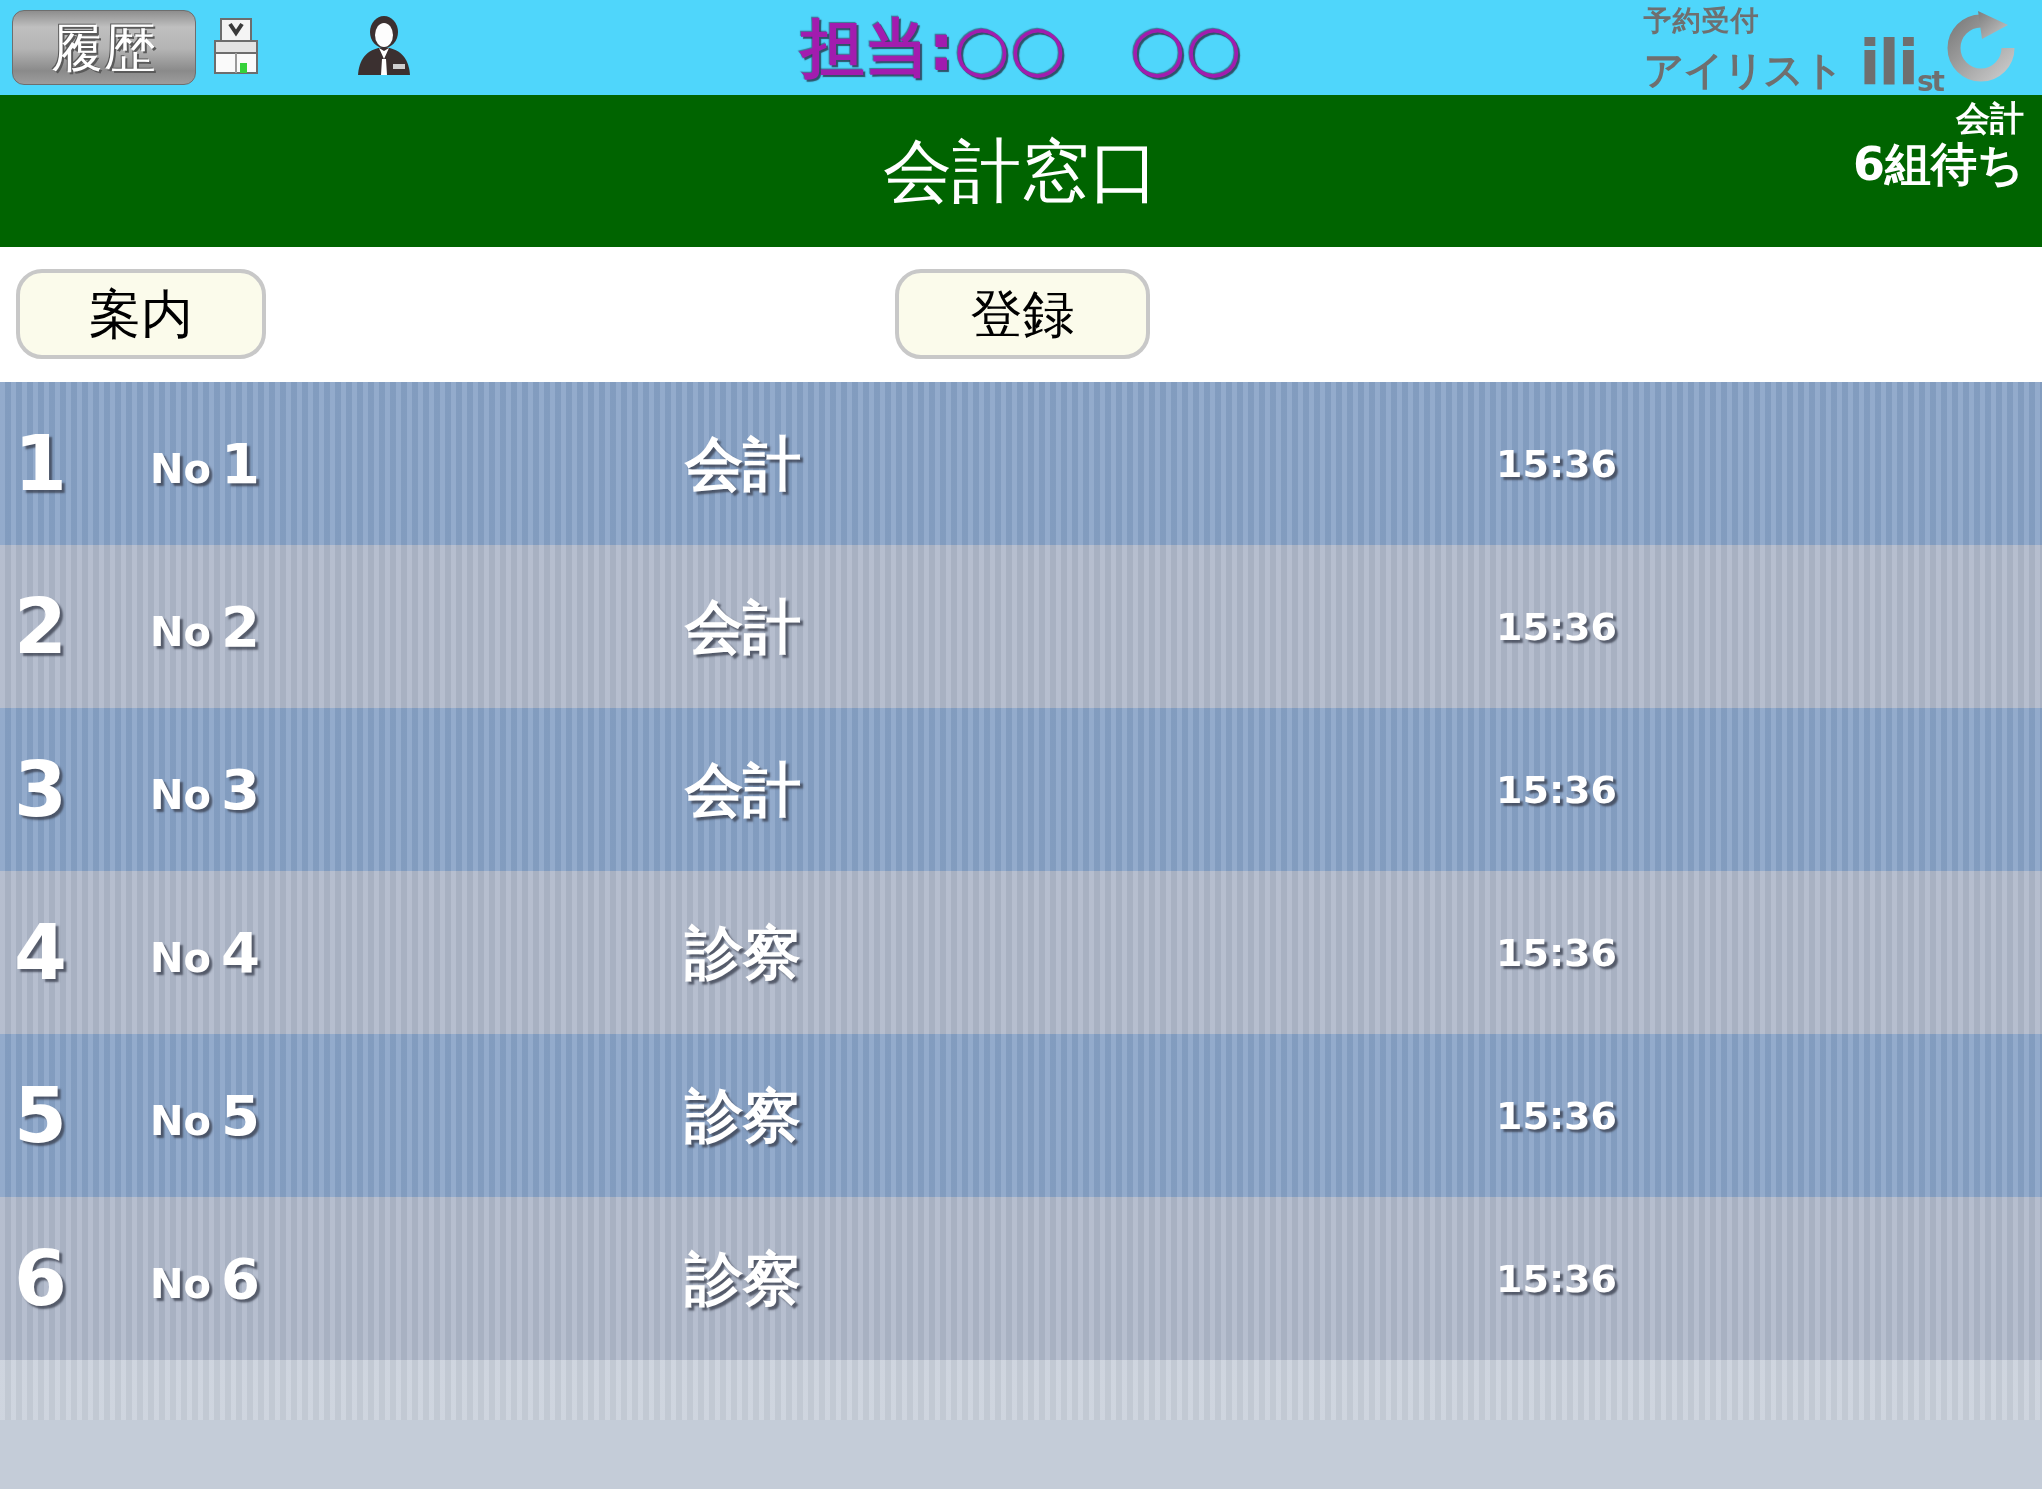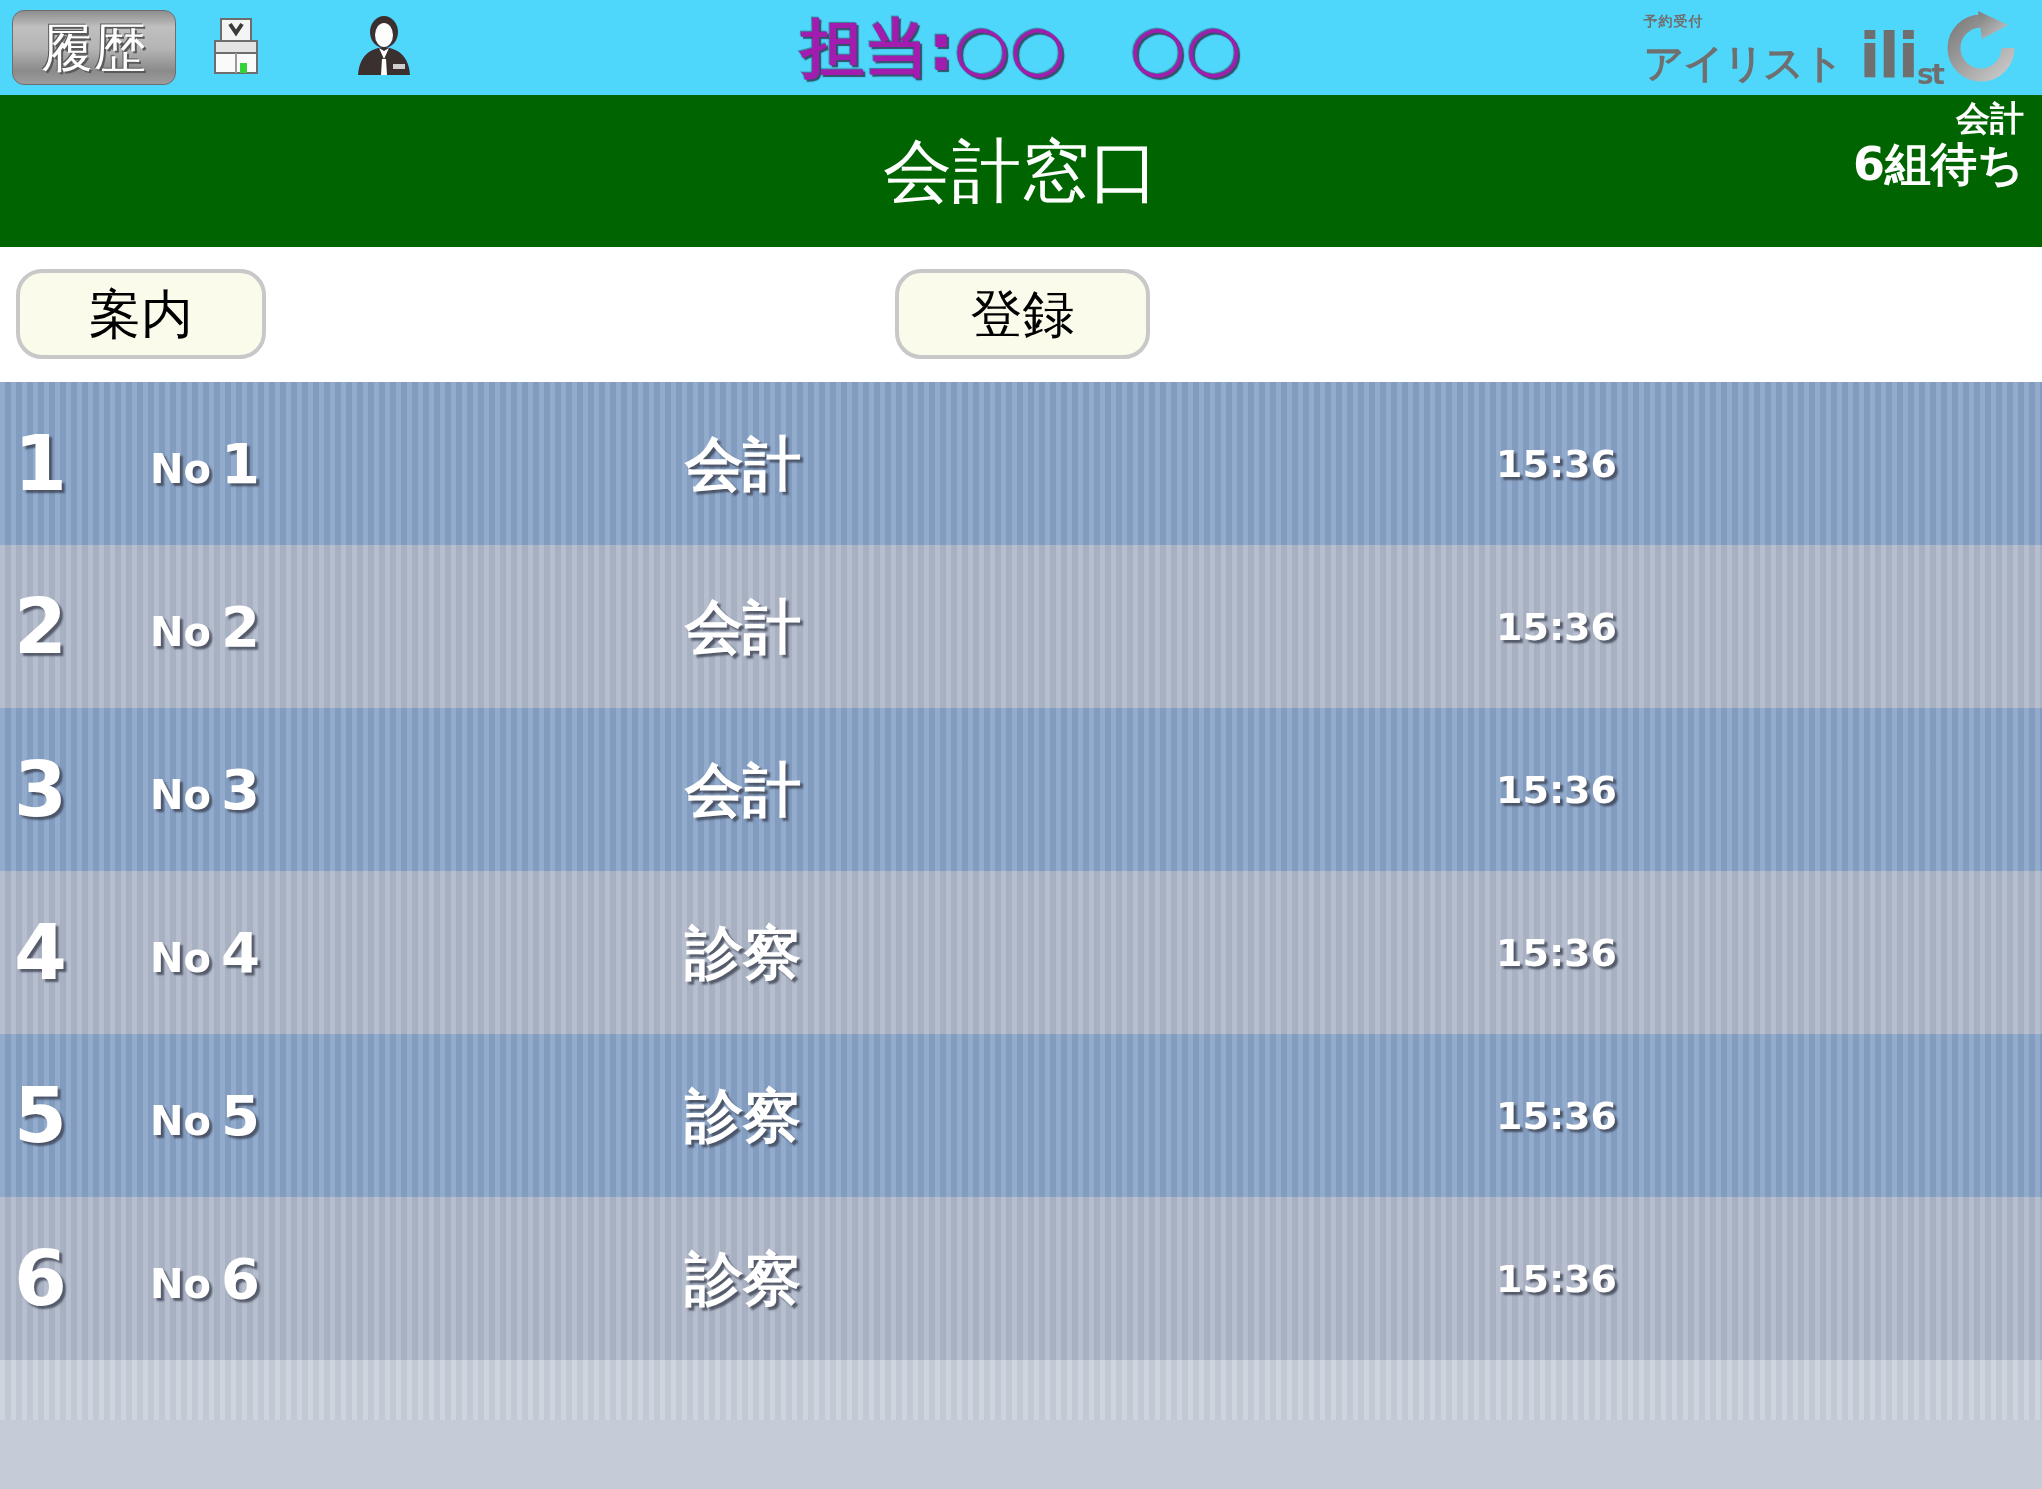--- a/index.html
+++ b/index.html
@@ -12,21 +12,21 @@
 
   
   .toolbar {
     position: relative;
     width: 2042px; height: 95px;
     background: #4fd6fb;
     display: flex; align-items: center;
   }
   .history-btn {
     position: absolute; left: 12px; top: 10px;
-    width: 164px; height: 75px;
+    width: 184px; height: 75px;
     border-radius: 12px;
     background: linear-gradient(to bottom, #8e8e8e 0%, #bfbfbf 22%, #b4b4b4 52%, #8a8a8a 82%, #9d9d9d 100%);
     border: 1px solid #6e6e6e;
     display: flex; align-items: center; justify-content: center;
     color: #fff;
     font-size: 52px; font-weight: 400;
     line-height: 1;
     text-shadow: 2px 2px 0 #5a5a5a, -1px -1px 0 #5a5a5a;
     letter-spacing: 1px;
   }
@@ -47,21 +47,21 @@
     white-space: pre;
   }
 
   .brand {
     position: absolute; right: 125px; top: 50%;
     transform: translateY(-50%);
     display: flex; align-items: flex-end;
     color: #6f6f6f;
   }
   .brand-jp { display: flex; flex-direction: column; align-items: flex-start; line-height: 1; }
-  .brand-jp .small { font-size: 14px; font-weight: bold; letter-spacing: 1px; text-align: center; }
+  .brand-jp .small { font-size: 28px; font-weight: bold; letter-spacing: 1px; text-align: center; }
   .brand-jp .big   { font-size: 40px; font-weight: bold; letter-spacing: -1px; margin-top: 15px; }
   .brand-ili { position: relative; font-size: 62px; font-weight: bold; line-height: .85; margin-left: 16px; letter-spacing: -2px; text-align: right;}
   .brand-st { position: absolute; right: -26px; bottom: -4px; font-size: 28px; font-weight: bold; }
 
   .refresh-btn {
     position: absolute; right: 22px; top: 50%;
     transform: translateY(-50%);
     width: 78px; height: 78px;
     display: flex; align-items: center; justify-content: center;
   }

